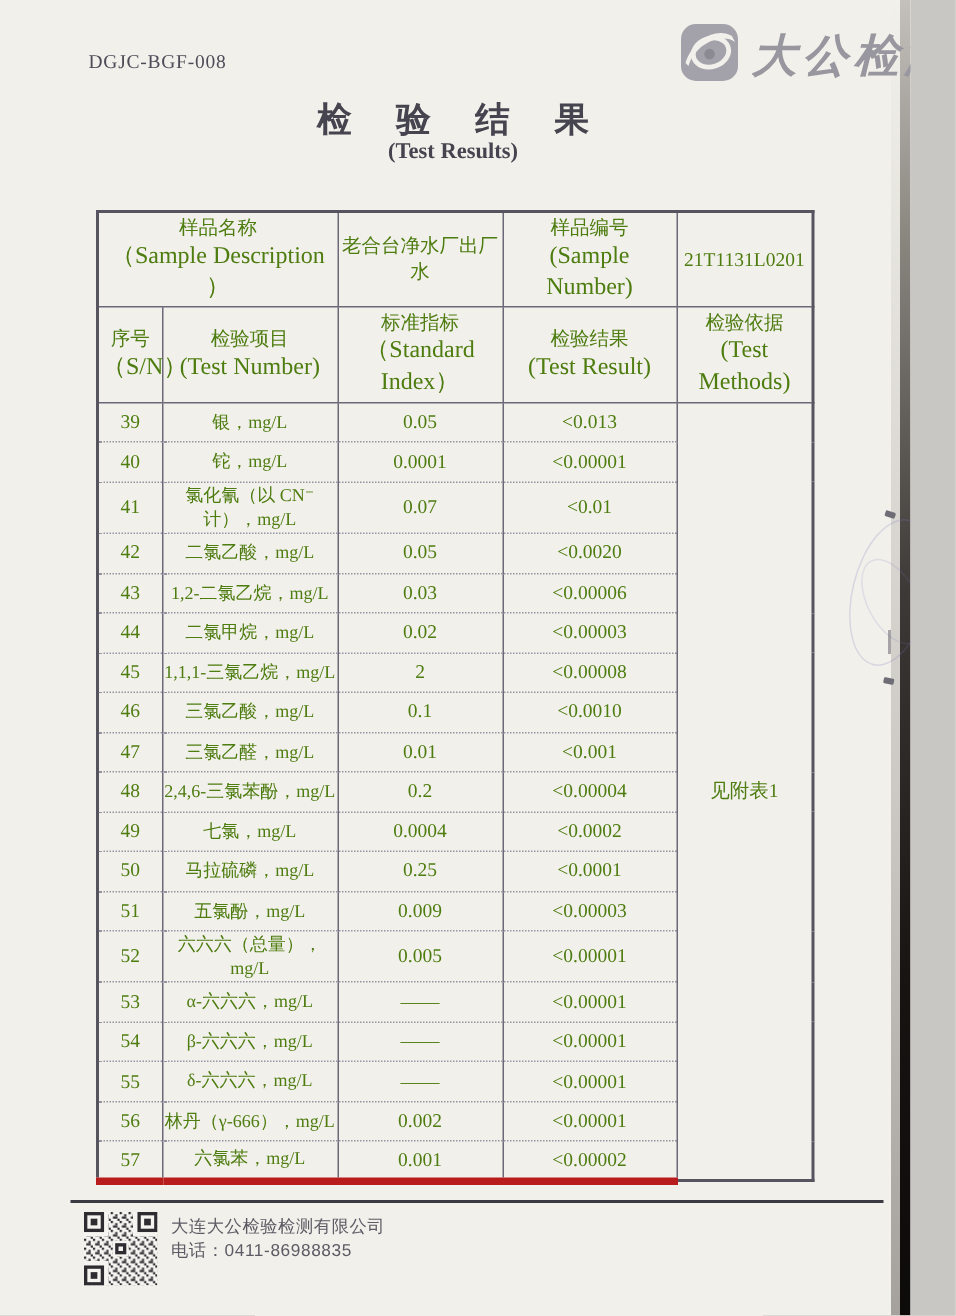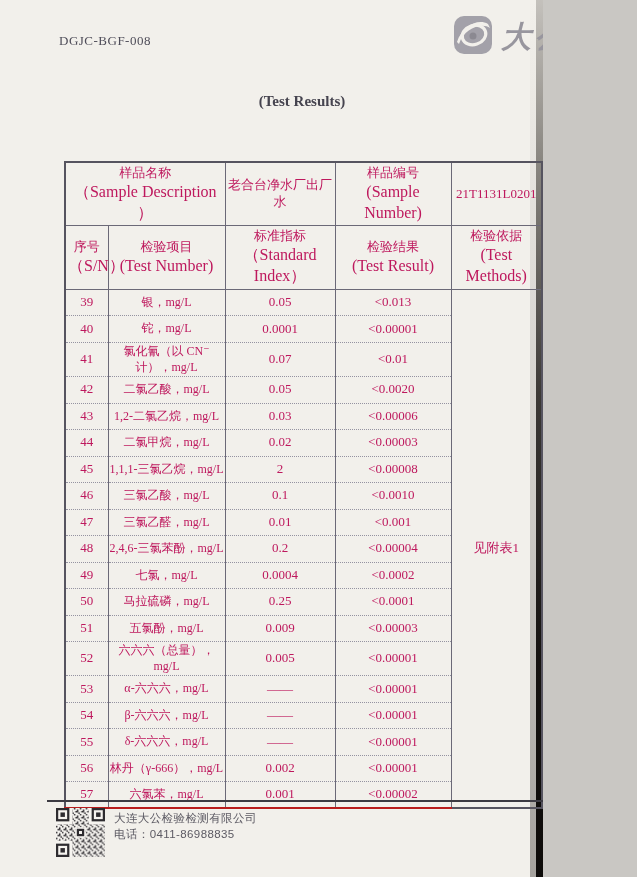--- a/index.html
+++ b/index.html
@@ -1,21 +1,21 @@
 <!DOCTYPE html>
 <html><head>
 <meta charset="utf-8">
 <style>
   * { margin: 0; padding: 0; box-sizing: border-box; }
   html, body { background: #c9c7c3; }
   body { font-family: "Liberation Serif", "DejaVu Serif", "DejaVu Sans", serif; }
 
   .page {
     position: relative;
-    width: 543px;
+    width: 607px;
     height: 877px;
     background: #f2f0eb;
     color: #4a4856;
     overflow: hidden;
   }
 
   
   .scan-right-edge {
     position: absolute; top: 0; right: 0; bottom: 0; width: 7px;
     background: linear-gradient(to bottom, #c4c1bc 0%, #8a8781 18%, #3c3936 45%, #161311 75%, #0d0b09 100%);
@@ -66,21 +66,21 @@
     position: absolute; left: 58px; top: 112px; width: 540px;
     font-size: 13.5px; color: #46444f; letter-spacing: .3px; white-space: nowrap;
   }
 
   
   .results-table {
     position: absolute; left: 64px; top: 140px;
     border-collapse: collapse; table-layout: fixed;
     width: 477px;
     border: 2px solid #56545f;
-    font-size: 13px; color: #be185d; margin-top: 21px;
+    font-size: 13px; color: #4d7c0f;
   }
   .results-table col.c1 { width: 43px; }
   .results-table col.c2 { width: 117px; }
   .results-table col.c3 { width: 110px; }
   .results-table col.c4 { width: 116px; }
   .results-table col.c5 { width: 91px; }
   .results-table td {
     border: 1px solid #6b6977;
     text-align: center; vertical-align: middle;
     padding: 2px 2px; line-height: 1.3;
@@ -88,21 +88,21 @@
   .results-table thead td { height: 36px; }
   .results-table thead tr.hdr2 td { height: 40px; }
   .hdr-en { font-size: 16px; }
   .results-table tbody td {
     height: 26.5px;
     border-top: 1px dotted #9visible593a1;
     border-top: 1px dotted #9593a1;
     border-bottom: none;
   }
   .results-table tbody tr:first-child td { border-top: 1px solid #22c55e; }
-  .results-table tbody tr:last-child td { border-bottom: 2px solid #b91c1c; }
+  .results-table tbody tr:last-child td { border-bottom: 5px solid #b91c1c; }
   .results-table tbody td.c-item { font-size: 12px; padding: 1px 1px; }
   .results-table tbody td.c-method { border-top: 1px solid #6b6977; font-size: 13px; }
 
   
   .footer-rule {
     position: absolute; left: 47px; top: 800px; width: 542px; height: 2px;
     background: #3c3a42;
   }
   .qr-code { position: absolute; left: 56px; top: 808px; width: 49px; height: 49px; }
   .footer-info {
@@ -132,20 +132,21 @@
       <svg width="42" height="42" viewBox="0 0 42 42">
         <rect x="2" y="2" width="38" height="38" rx="10" fill="#a3a1a9"></rect>
         <ellipse cx="22" cy="21" rx="12" ry="9.5" fill="none" stroke="#f2f0eb" stroke-width="3.2" transform="rotate(-18 22 21)"></ellipse>
         <path d="M7 30 C12 14, 30 8, 38 14 L36 10 C26 4, 10 12, 5 28 Z" fill="#f2f0eb"></path>
         <circle cx="21" cy="22" r="3.5" fill="#8b8991"></circle>
       </svg>
     </span>
     <span class="logo-text">大公检测</span>
   </div>
 
+  <div class="title">检 验 结 果</div>
   <div class="subtitle">(Test Results)</div>
 
   <table class="results-table">
     <colgroup>
         <col class="c1">
         <col class="c2">
         <col class="c3">
         <col class="c4">
         <col class="c5">
       </colgroup>

